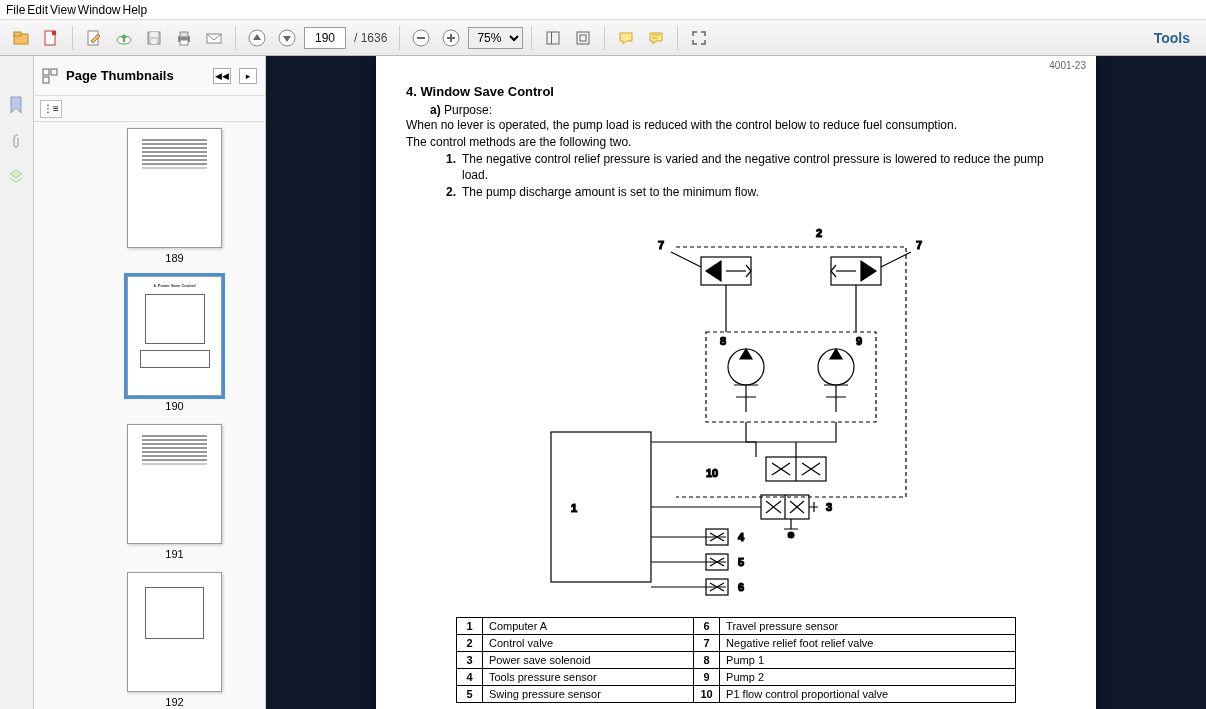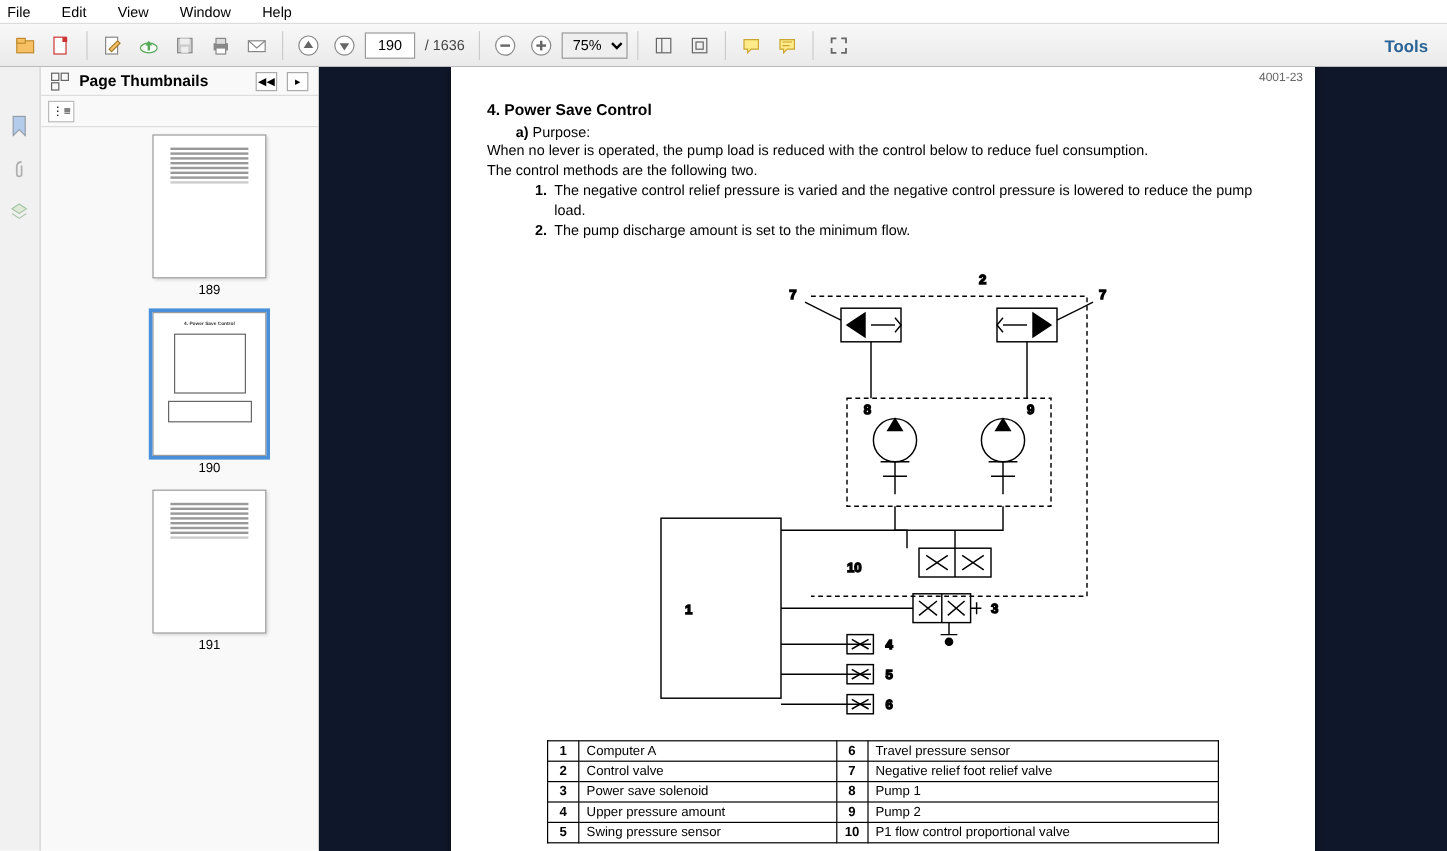--- a/index.html
+++ b/index.html
@@ -1,37 +1,37 @@
 <!DOCTYPE html>
 <html><head>
 <meta charset="utf-8">
 <style>
 * { margin: 0; padding: 0; box-sizing: border-box; font-family: "Segoe UI", Arial, sans-serif; }
 body { width: 1206px; height: 709px; overflow: hidden; background: #fff; display: flex; flex-direction: column; }
 
 
-.menubar { height: 20px; background: #fff; border-bottom: 1px solid #ddd; display: flex; align-items: center; padding: 0 6px; font-size: 12px; gap: 26px; }
+.menubar { height: 20px; background: #fff; border-bottom: 1px solid #ddd; display: flex; align-items: center; padding: 0 6px; font-size: 12px; gap: 2px; }
 .menubar span { cursor: default; }
 
 
 .toolbar { height: 36px; background: linear-gradient(#f8f8f8,#eaeaea); border-bottom: 1px solid #bbb; display: flex; align-items: center; padding: 0 8px; gap: 4px; }
 .tbtn { width: 26px; height: 26px; display: flex; align-items: center; justify-content: center; border: 1px solid transparent; border-radius: 3px; }
 .tsep { width: 1px; height: 24px; background: #ccc; margin: 0 4px; }
 .page-input { width: 42px; height: 22px; text-align: center; border: 1px solid #999; font-size: 12px; }
 .page-total { font-size: 12px; color: #444; margin: 0 4px; }
 .zoom-sel { height: 22px; font-size: 12px; border: 1px solid #999; padding: 0 4px; }
 .tools-link { margin-left: auto; margin-right: 8px; color: #2a6496; font-size: 14px; font-weight: bold; text-align: right; }
 
 
 .main { flex: 1; display: flex; min-height: 0; }
 .iconcol { width: 34px; background: #f1f1f1; border-right: 1px solid #ccc; display: flex; flex-direction: column; align-items: center; padding-top: 40px; gap: 18px; }
 .iconcol div { width: 18px; height: 18px; opacity: .6; }
 
 .sidepanel { width: 232px; background: #f9f9f9; border-right: 1px solid #ccc; display: flex; flex-direction: column; }
-.side-head { height: 24px; display: flex; align-items: center; padding: 0 8px; border-bottom: 1px solid #ddd; gap: 8px; justify-content: flex-end; }
+.side-head { height: 40px; display: flex; align-items: center; padding: 0 8px; border-bottom: 1px solid #ddd; gap: 8px; justify-content: flex-end; }
 .side-title { font-size: 13px; font-weight: bold; flex: 1; }
 .side-ctrl { width: 18px; height: 16px; border: 1px solid #aaa; background: #fff; font-size: 9px; display: flex; align-items: center; justify-content: center; }
 .side-toolbar { height: 26px; border-bottom: 1px solid #ddd; display: flex; align-items: center; padding: 0 6px; }
 .side-opt { width: 22px; height: 18px; border: 1px solid #bbb; background: #fff; font-size: 10px; display: flex; align-items: center; justify-content: center; }
 
 .thumbs { flex: 1; overflow-y: auto; padding: 6px 0 12px 50px; }
 .thumb { margin-bottom: 12px; text-align: center; }
 .thumb-page { width: 95px; height: 120px; background: #fff; border: 1px solid #999; margin: 0 auto 4px; box-shadow: 1px 1px 3px rgba(0,0,0,.2); position: relative; overflow: hidden; font-size: 3px; padding: 6px; color: #333; }
 .thumb.selected .thumb-page { outline: 3px solid #4a90d9; }
 .thumb-label { font-size: 11px; }
@@ -227,28 +227,32 @@
           <div style="font-size:4px;font-weight:bold">4. Power Save Control</div>
           <div style="width:60px;height:50px;border:1px solid #666;margin:6px auto"></div>
           <div style="width:70px;height:18px;border:1px solid #666;margin:2px auto"></div>
         </div>
         <div class="thumb-label">190</div>
       </div>
       <div class="thumb">
         <div class="thumb-page mini-lines"></div>
         <div class="thumb-label">191</div>
       </div>
+      <div class="thumb">
+        <div class="thumb-page mini-diagram"></div>
+        <div class="thumb-label">192</div>
+      </div>
     </div>
   </div>
 
   <div class="viewer">
     <div class="page">
       <div class="page-corner">4001-23</div>
       <div class="doc">
-        <div class="sec-title"><span>4.</span> <span>Power Save Control</span></div>
+        <div class="sec-title"><span>4.</span> <span>Window Save Control</span></div>
         <div class="sub"><b>a)</b> <span>Purpose:</span></div>
         <div class="para">When no lever is operated, the pump load is reduced with the control below to reduce fuel consumption.</div>
         <div class="para">The control methods are the following two.</div>
         <div class="numlist">
           <div>
               <span class="n">1.</span>
               <span>The negative control relief pressure is varied and the negative control pressure is lowered to reduce the pump load.</span>
             </div>
           <div>
               <span class="n">2.</span>
@@ -338,21 +342,21 @@
                 <td>Negative relief foot relief valve</td>
               </tr>
           <tr>
                 <td class="num">3</td>
                 <td>Power save solenoid</td>
                 <td class="num">8</td>
                 <td>Pump 1</td>
               </tr>
           <tr>
                 <td class="num">4</td>
-                <td>Upper pressure amount</td>
+                <td>Tools pressure sensor</td>
                 <td class="num">9</td>
                 <td>Pump 2</td>
               </tr>
           <tr>
                 <td class="num">5</td>
                 <td>Swing pressure sensor</td>
                 <td class="num">10</td>
                 <td>P1 flow control proportional valve</td>
               </tr>
         </tbody>

